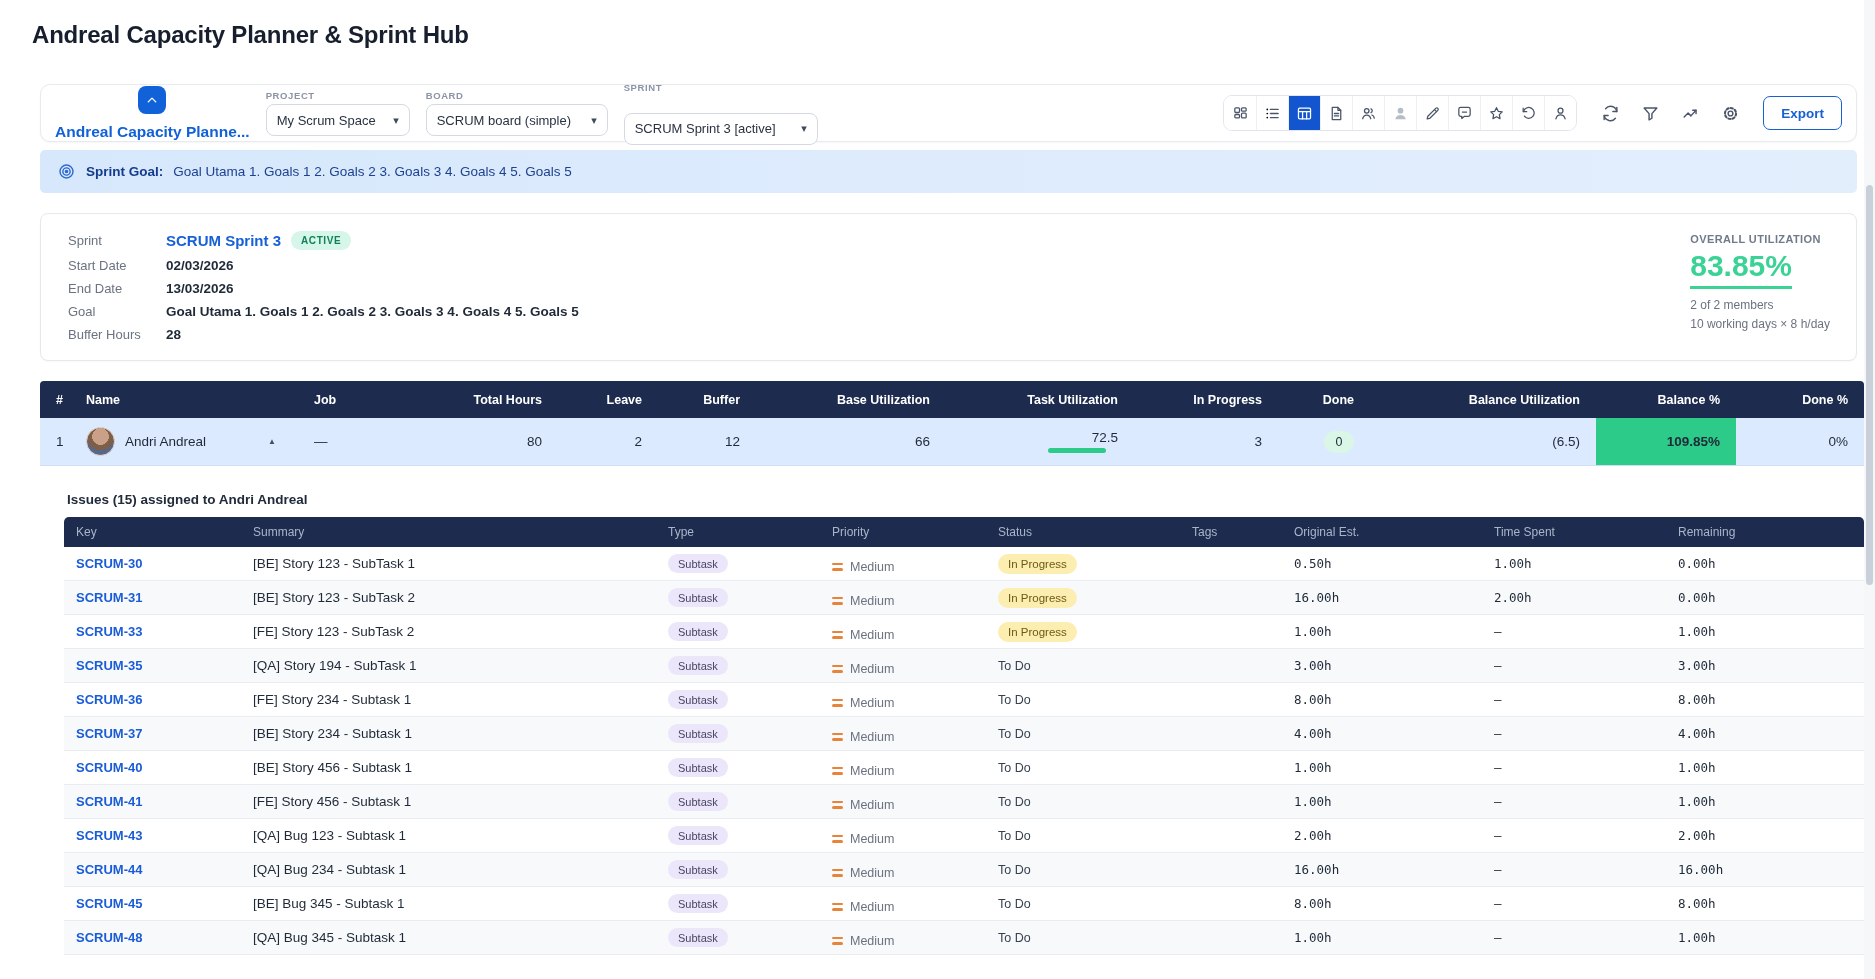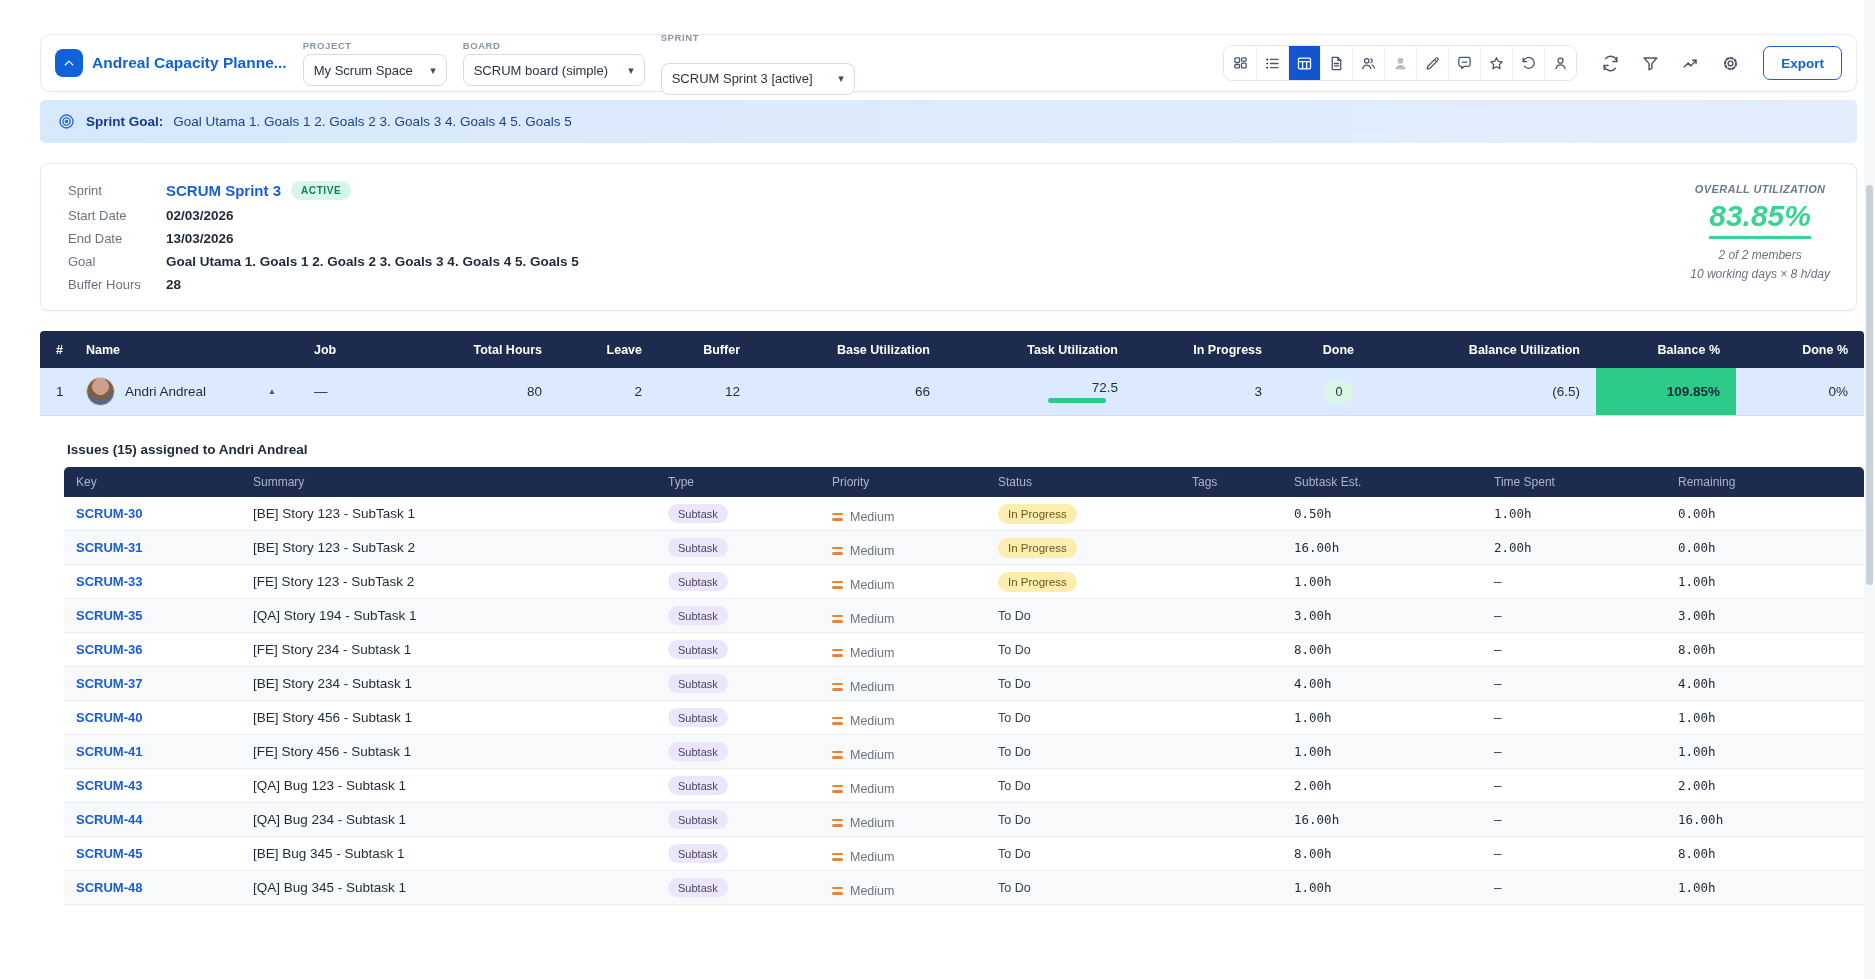--- a/index.html
+++ b/index.html
@@ -4,21 +4,21 @@
 <style>
   html,body{margin:0;padding:0;background:#fff;}
   .page{position:relative;width:1875px;height:979px;overflow:hidden;background:#fff;
         font-family:"Liberation Sans",sans-serif;color:#1f2937;}
   
   .page-title{margin:20px 0 0 32px;font-size:24px;font-weight:700;color:#171f2e;letter-spacing:-.2px;line-height:30px;}
   
   .toolbar{display:flex;align-items:center;gap:16px;margin:34px 18px 0 40px;height:56px;
            background:#fff;border:1px solid #e7eaef;border-radius:10px;padding:0 14px;
            box-shadow:0 1px 2px rgba(16,24,40,.04);}
-  .brand{display:flex;align-items:center;gap:9px;min-width:188px;}
+  .brand{display:flex;align-items:center;gap:9px;min-width:188px;flex-direction:column;}
   .logo{width:28px;height:28px;border-radius:8px;background:#1161d8;display:grid;place-items:center;flex:none;}
   .logo svg{stroke:#fff;}
   .app-name{font-size:15.5px;font-weight:700;color:#1161d8;white-space:nowrap;}
   .sel-group{display:flex;flex-direction:column;justify-content:space-between;gap:3px;}
   .sel-label{font-size:9.5px;font-weight:700;color:#8a94a6;letter-spacing:.6px;}
   .sel{display:flex;align-items:center;justify-content:space-between;gap:10px;height:30px;
        border:1px solid #d5dae2;border-radius:8px;background:#fff;padding:0 10px;font-size:13px;color:#2a3342;cursor:pointer;}
   .sel .chev{font-size:11px;color:#3f4a5a;line-height:1;}
   .sel.w-project{width:122px;} .sel.w-board{width:160px;} .sel.w-sprint{width:172px;margin-top:17px;}
   .tb-spacer{flex:1;}
@@ -42,21 +42,21 @@
   .sprint-card{display:flex;justify-content:space-between;margin:20px 18px 0 40px;
                border:1px solid #e6e8ec;border-radius:8px;background:#fff;padding:17px 26px 18px 27px;
                box-shadow:0 1px 2px rgba(16,24,40,.03);}
   .si-grid{display:grid;grid-template-columns:98px auto;row-gap:8px;column-gap:0;align-items:center;}
   .si-label{font-size:13px;color:#6b7280;}
   .si-value{font-size:13.5px;font-weight:700;color:#1f2937;}
   .si-sprint{display:flex;align-items:center;gap:10px;}
   .si-sprint-name{font-size:15px;font-weight:700;color:#1661d6;cursor:pointer;}
   .active-badge{font-size:10px;font-weight:700;letter-spacing:.6px;color:#12815b;background:#d5f6e8;
                 border-radius:10px;padding:4px 10px;}
-  .util-block{text-align:center;padding-top:2px;font-style:italic;}
+  .util-block{text-align:left;padding-top:2px;}
   .util-label{font-size:11px;font-weight:700;color:#707a8a;letter-spacing:.4px;}
   .util-value{display:inline-block;font-size:30px;font-weight:700;color:#3bd295;margin-top:4px;
               border-bottom:3px solid #3bd295;padding-bottom:3px;}
   .util-sub{font-size:12px;color:#6b7280;margin-top:7px;line-height:1.55;}
   
   .legend{display:flex;align-items:center;gap:30px;margin:23px 18px 0 42px;}
   .leg-item{display:flex;align-items:center;gap:8px;}
   .leg-swatch{width:13px;height:13px;border-radius:3px;flex:none;}
   .leg-label{font-size:12.5px;color:#374151;}
   
@@ -99,20 +99,21 @@
   
   .vscroll{position:absolute;top:0;right:0;width:11px;height:979px;background:#f6f7f9;}
   .vscroll .thumb{position:absolute;top:185px;left:2px;width:7px;height:400px;border-radius:4px;background:#c9d0da;}
   svg.ic{fill:none;stroke-width:1.8;stroke-linecap:round;stroke-linejoin:round;}
 </style>
 </head>
 <body>
 
 <div class="page">
 
+  <h1 class="page-title">Andreal Capacity Planner &amp; Sprint Hub</h1>
 
   <div class="toolbar">
     <div class="brand">
       <span class="logo">
         <svg class="ic" width="18" height="18" viewBox="0 0 24 24" stroke-width="2.6">
             <path d="M7 14.5l5-5 5 5"></path>
           </svg>
       </span>
       <span class="app-name">Andreal Capacity Planne...</span>
     </div>
@@ -356,21 +357,21 @@
         <col style="width:198px">
     </colgroup>
     <thead>
         <tr id="issues-head">
           <th>Key</th>
           <th>Summary</th>
           <th>Type</th>
           <th>Priority</th>
           <th>Status</th>
           <th>Tags</th>
-          <th>Subtask Est.</th>
+          <th>Original Est.</th>
           <th>Time Spent</th>
           <th>Remaining</th>
         </tr>
       </thead>
     <tbody id="issues-body">
         <tr class="">
           <td><a class="issue-key">SCRUM-30</a></td>
           <td><span class="issue-summary">[BE] Story 123 - SubTask 1</span></td>
           <td><span class="pill-type">Subtask</span></td>
           <td><span class="prio">

